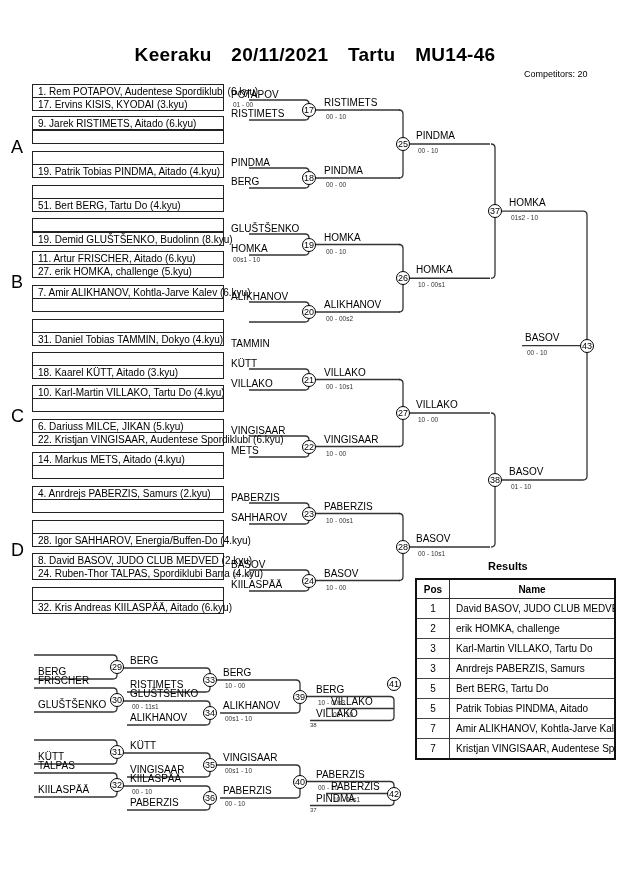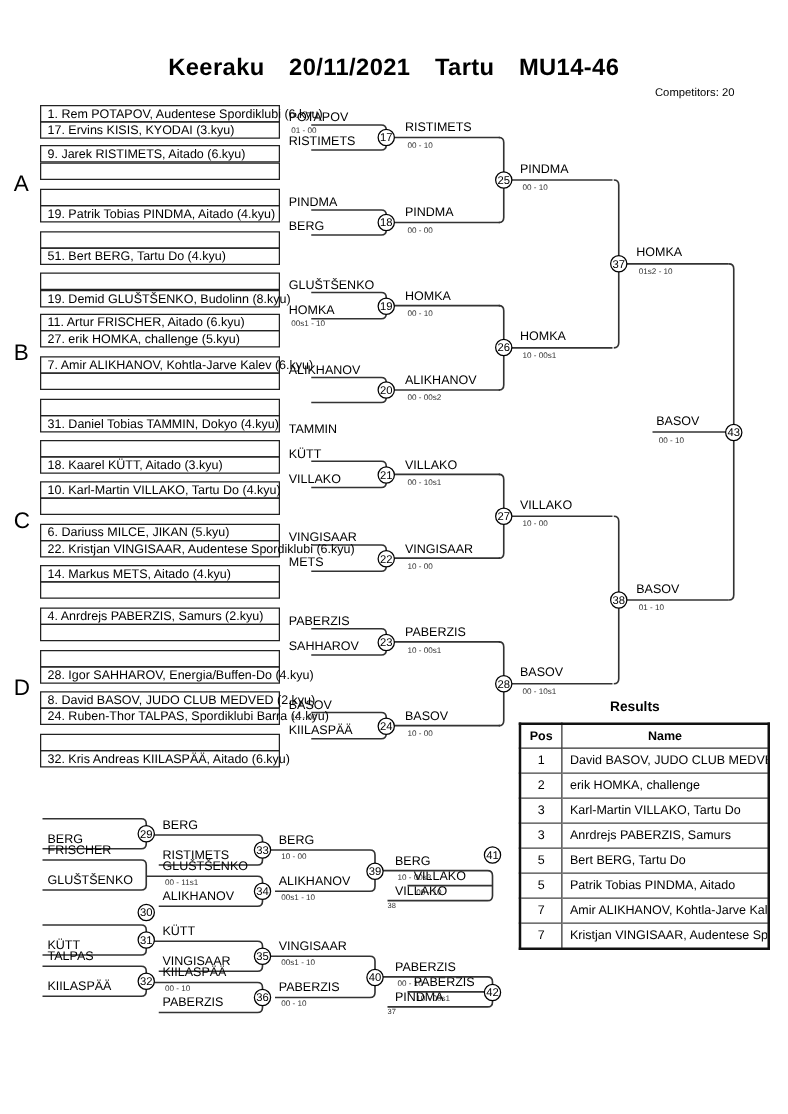--- a/index.html
+++ b/index.html
@@ -188,21 +188,21 @@
     <div class="lbl" style="left: 509px; top: 197.125px;">HOMKA</div>
     <div class="score" style="left: 511px; top: 214.125px;">01s2 - 10</div>
     <div class="mnum" style="left: 488px; top: 473px;">38</div>
     <div class="lbl" style="left: 509px; top: 466px;">BASOV</div>
     <div class="score" style="left: 511px; top: 483px;">01 - 10</div>
     <div class="mnum" style="left: 580px; top: 338.562px;">43</div>
     <div class="lbl" style="left: 525px; top: 331.562px;">BASOV</div>
     <div class="score" style="left: 527px; top: 348.562px;">00 - 10</div>
     <div class="mnum" style="left: 110px; top: 660px;">29</div>
     <div class="mnum" style="left: 203px; top: 673px;">33</div>
-    <div class="mnum" style="left: 110px; top: 723px;">30</div>
+    <div class="mnum" style="left: 110px; top: 693px;">30</div>
     <div class="mnum" style="left: 203px; top: 706px;">34</div>
     <div class="mnum" style="left: 110px; top: 745px;">31</div>
     <div class="mnum" style="left: 203px; top: 758px;">35</div>
     <div class="mnum" style="left: 110px; top: 778px;">32</div>
     <div class="mnum" style="left: 203px; top: 791px;">36</div>
     <div class="mnum" style="left: 293px; top: 689.5px;">39</div>
     <div class="mnum" style="left: 293px; top: 774.5px;">40</div>
     <div class="mnum" style="left: 387px; top: 677px;">41</div>
     <div class="mnum" style="left: 387px; top: 786.5px;">42</div>
   </div>

